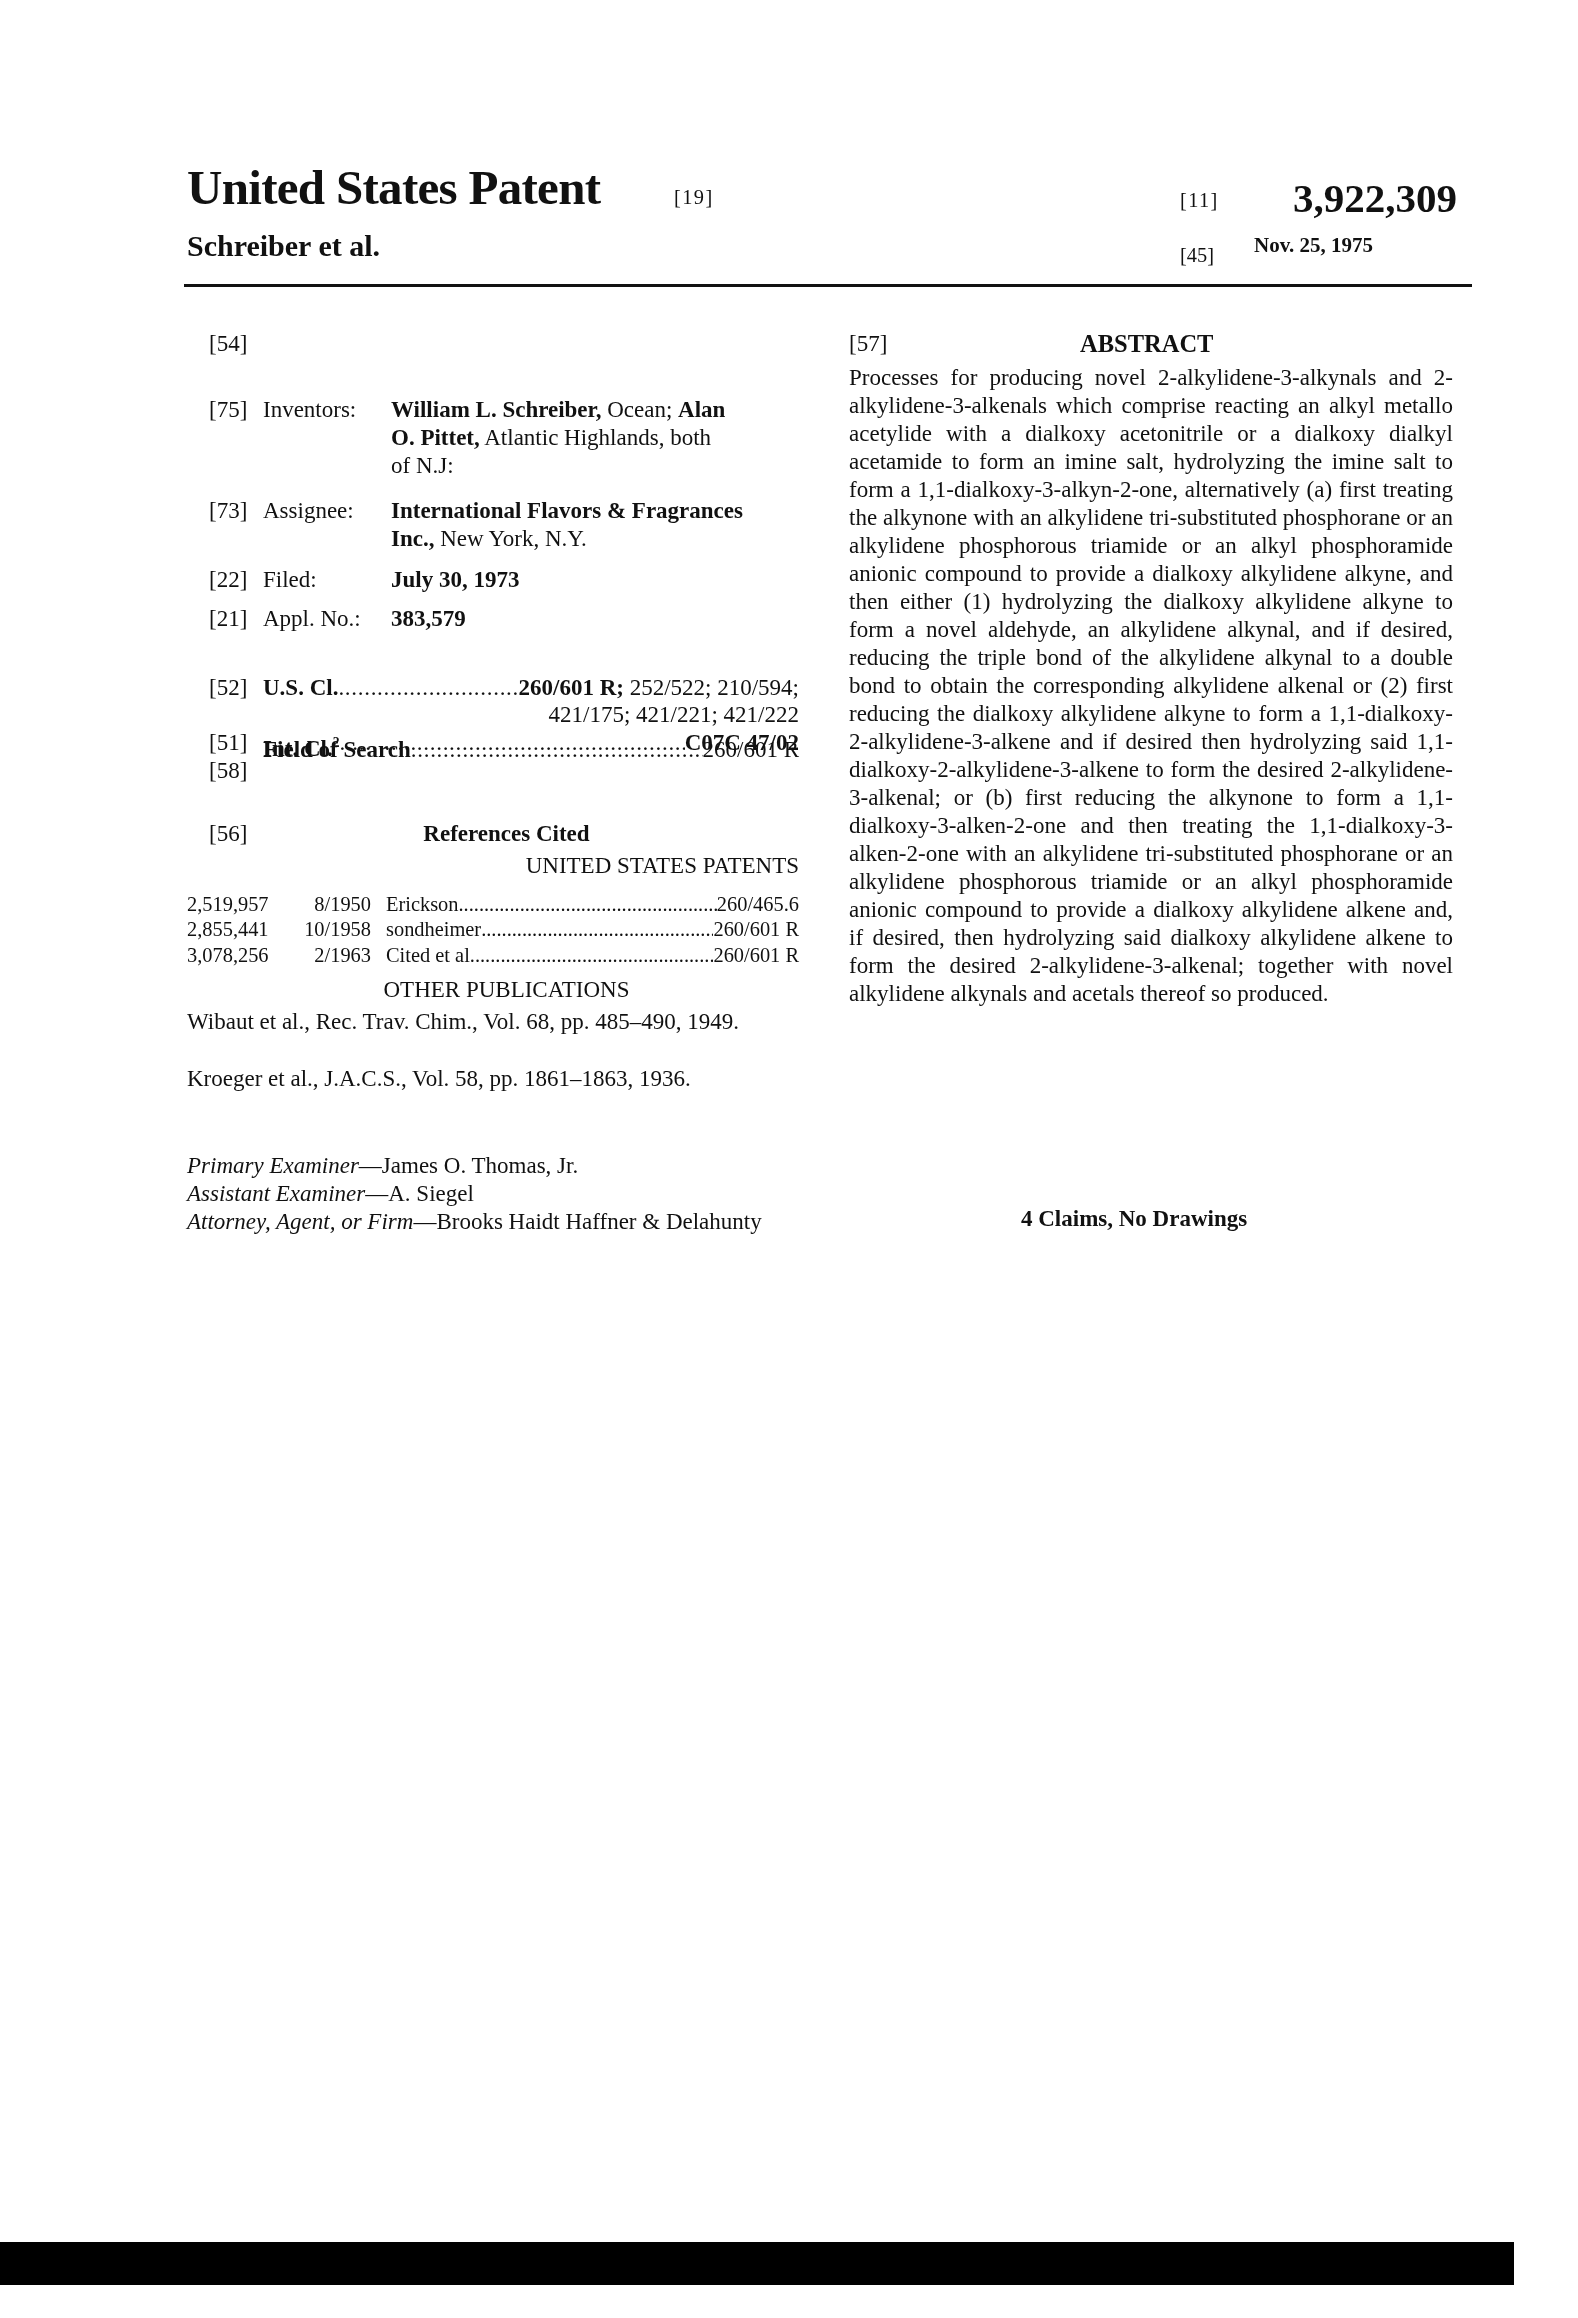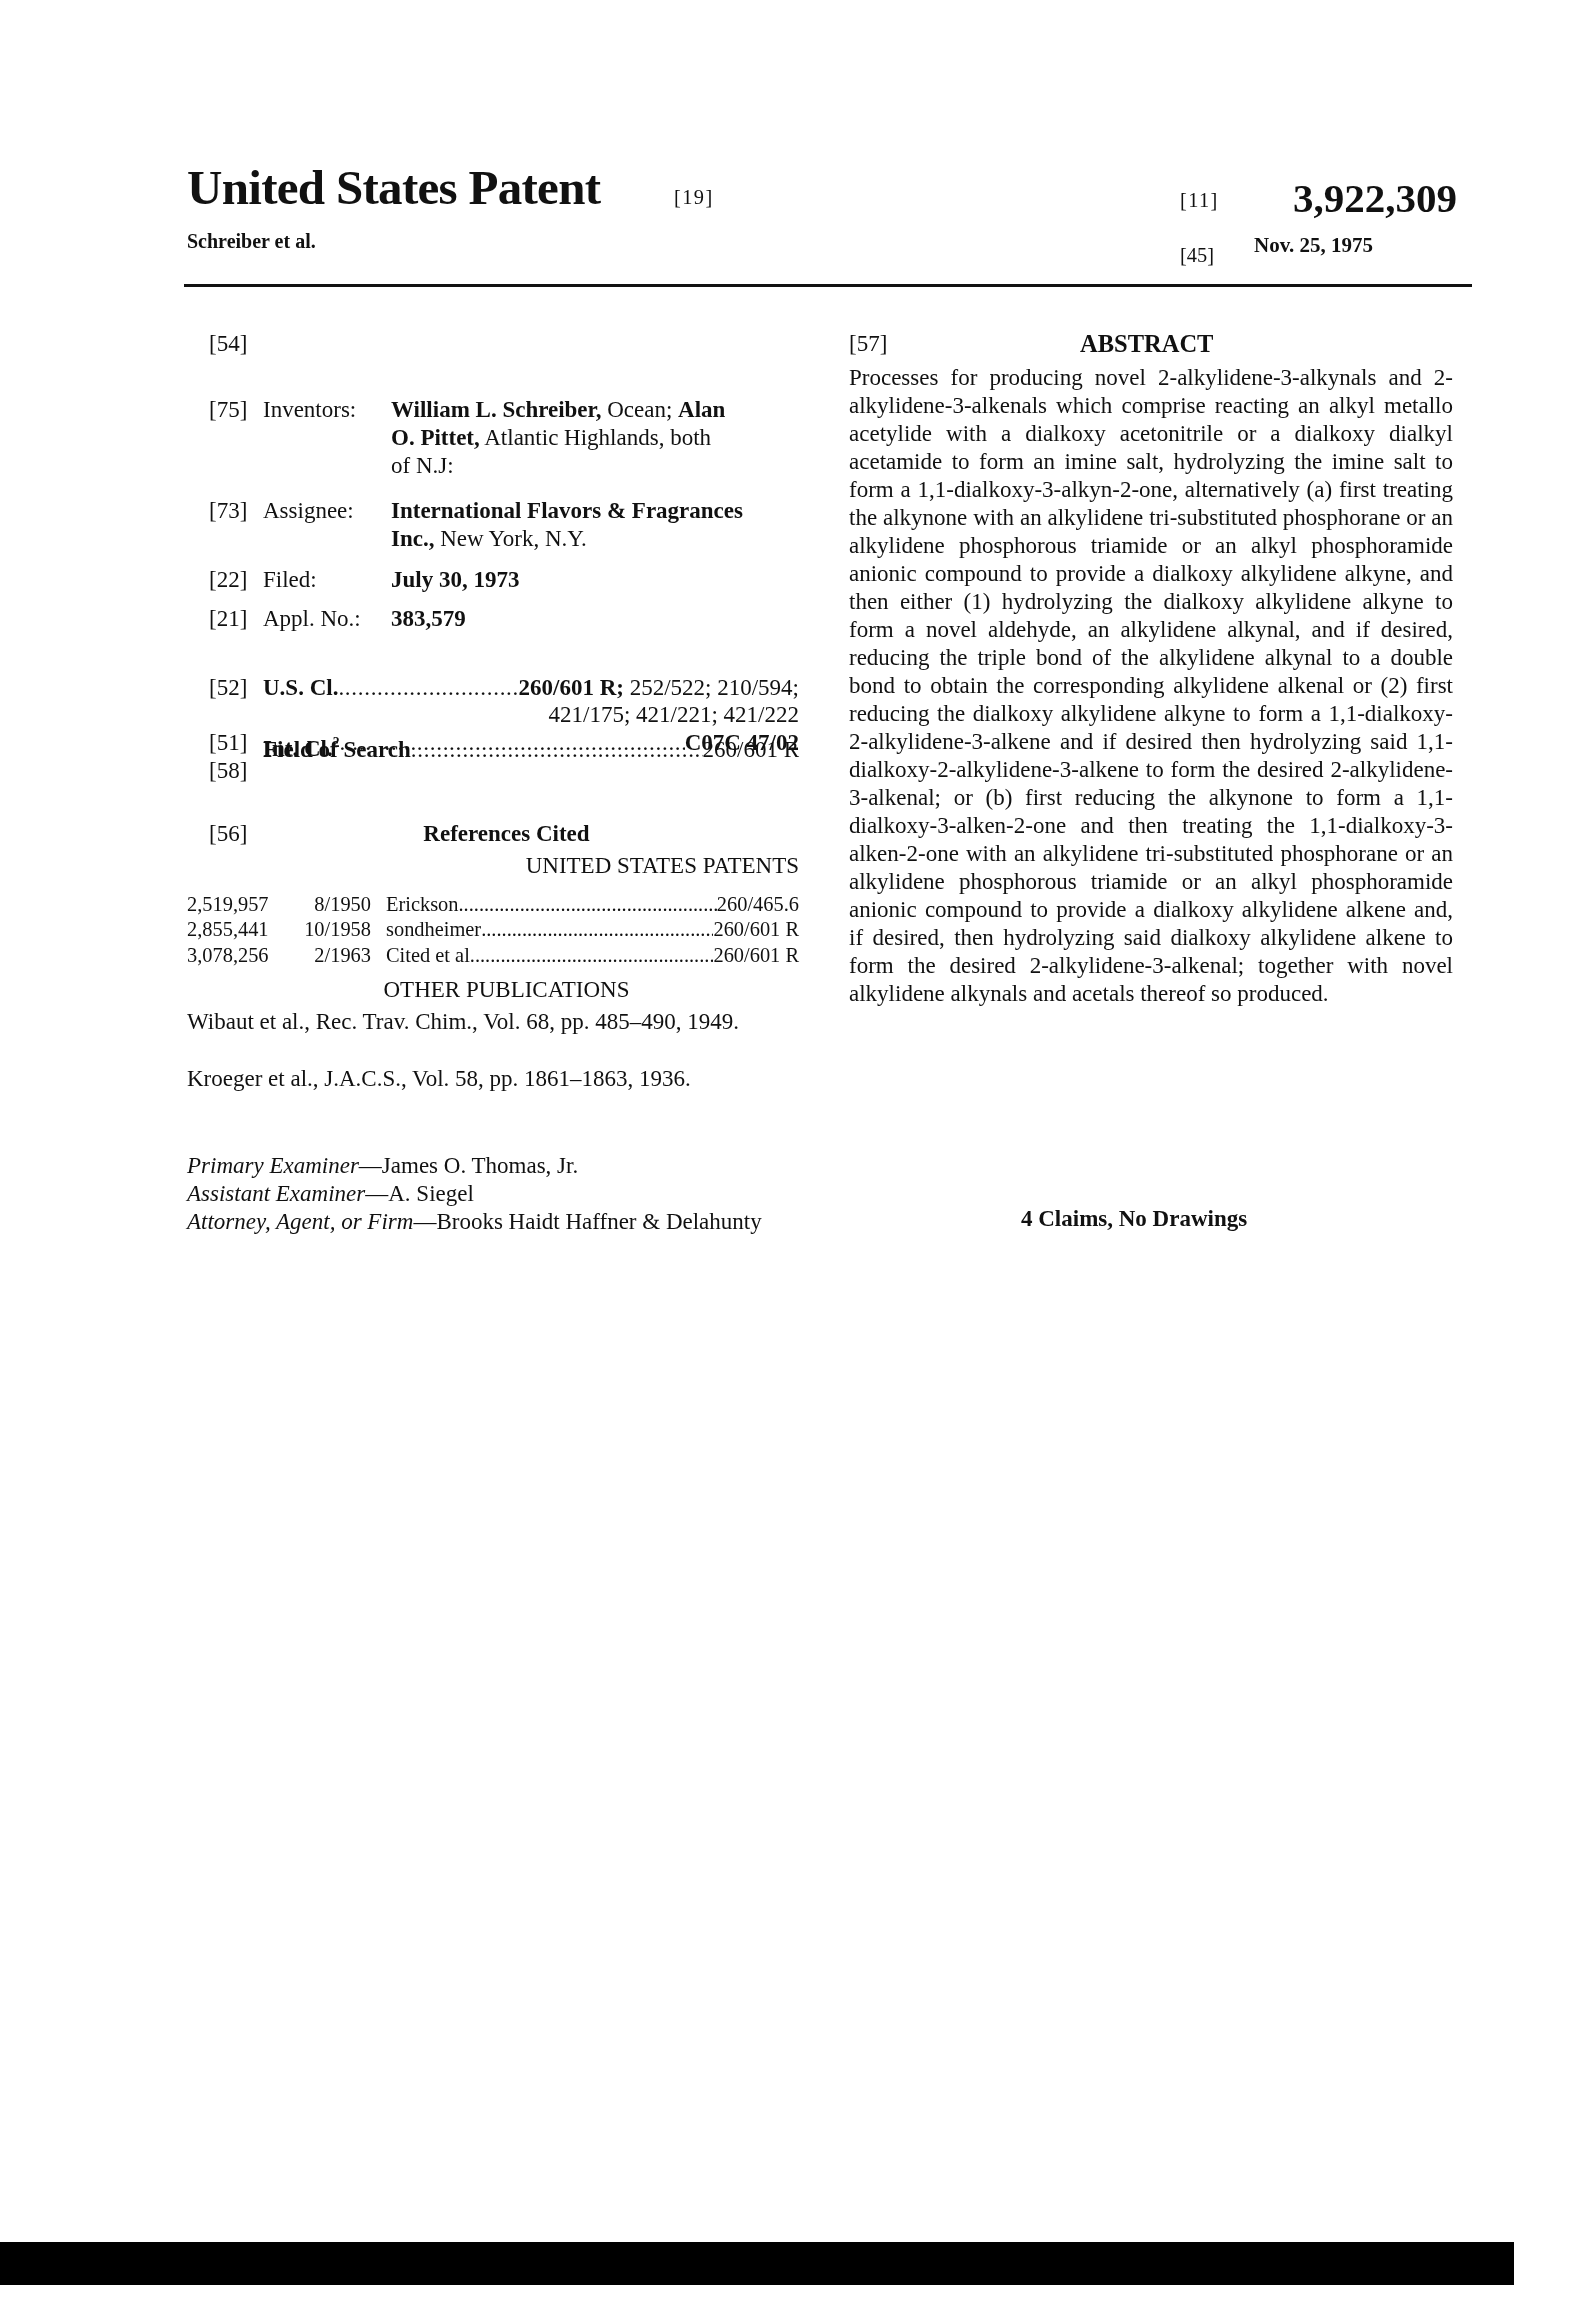--- a/index.html
+++ b/index.html
@@ -5,21 +5,21 @@
   html, body { margin:0; padding:0; background:#ffffff; }
   body { width:1578px; height:2319px; position:relative; overflow:hidden;
          font-family:"Liberation Serif","DejaVu Serif",serif; color:#111; }
   .abs { position:absolute; }
   .bold { font-weight:bold; }
   .it { font-style:italic; }
 
   
   #hdr-title { left:187px; top:163px; font-size:49px; font-weight:bold; letter-spacing:-0.7px; line-height:1; }
   #hdr-code19 { left:674px; top:186px; font-size:20.4px; letter-spacing:1.4px; }
-  #hdr-authors { left:187px; top:231px; font-size:20px; font-weight:bold; line-height:1; }
+  #hdr-authors { left:187px; top:231px; font-size:30px; font-weight:bold; line-height:1; }
   #hdr-code11 { left:1180px; top:189px; font-size:20.4px; letter-spacing:1.4px; }
   #hdr-number { left:1293px; top:178px; font-size:41px; font-weight:bold; line-height:1; }
   #hdr-code45 { left:1180px; top:244px; font-size:20.4px; }
   #hdr-date { left:1254px; top:235px; font-size:21px; font-weight:bold; line-height:1; }
   #hdr-rule { left:184px; top:284px; width:1288px; height:2.7px; background:#111; }
   .code { position:absolute; left:0;margin-left:22px; }
   .lbl { position:absolute; left:76px; }
   .val { position:absolute; left:204px; width:408px; }
   .row { position:absolute; left:187px; width:612px; font-size:23px; line-height:28px; }
 

